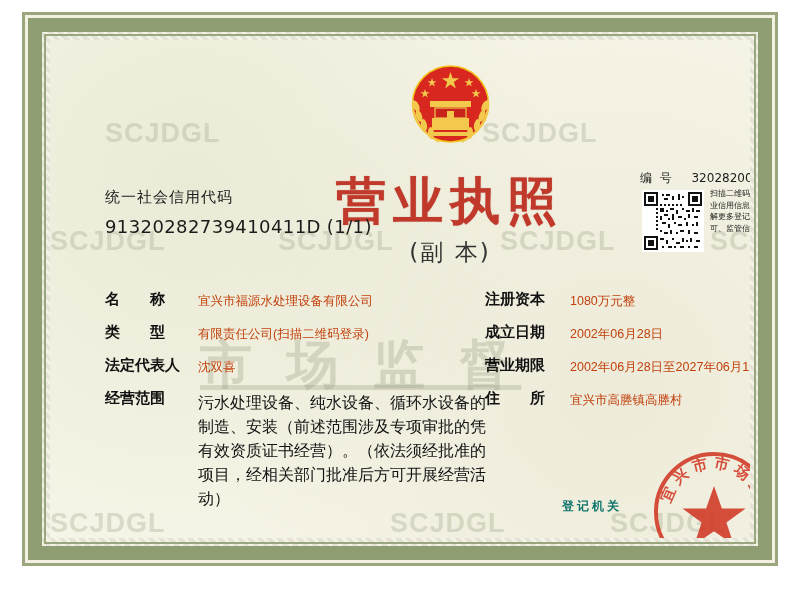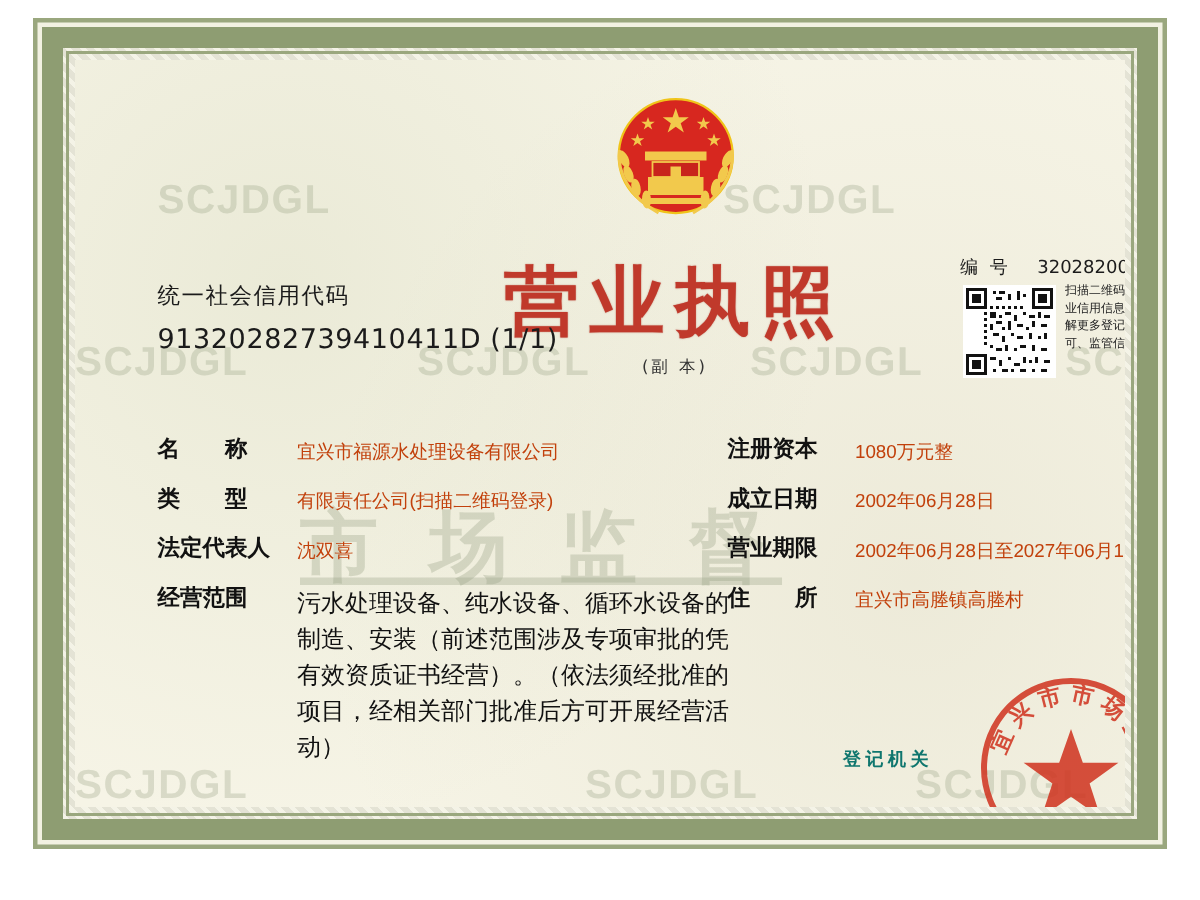--- a/index.html
+++ b/index.html
@@ -113,21 +113,21 @@
     color: #c0392b;
     font-family: "DejaVu Sans", sans-serif;
     text-shadow: 0 0 1px rgba(160,40,25,0.6);
   }
   .subtitle {
     position: absolute;
     left: 226px;
     top: 197px;
     width: 348px;
     text-align: center;
-    font-size: 11px;
+    font-size: 23px;
     color: #333;
     letter-spacing: 2px;
     font-family: "DejaVu Sans", sans-serif;
   }
   
   .credit-label {
     position: absolute;
     left: 55px;
     top: 148px;
     font-size: 15px;

